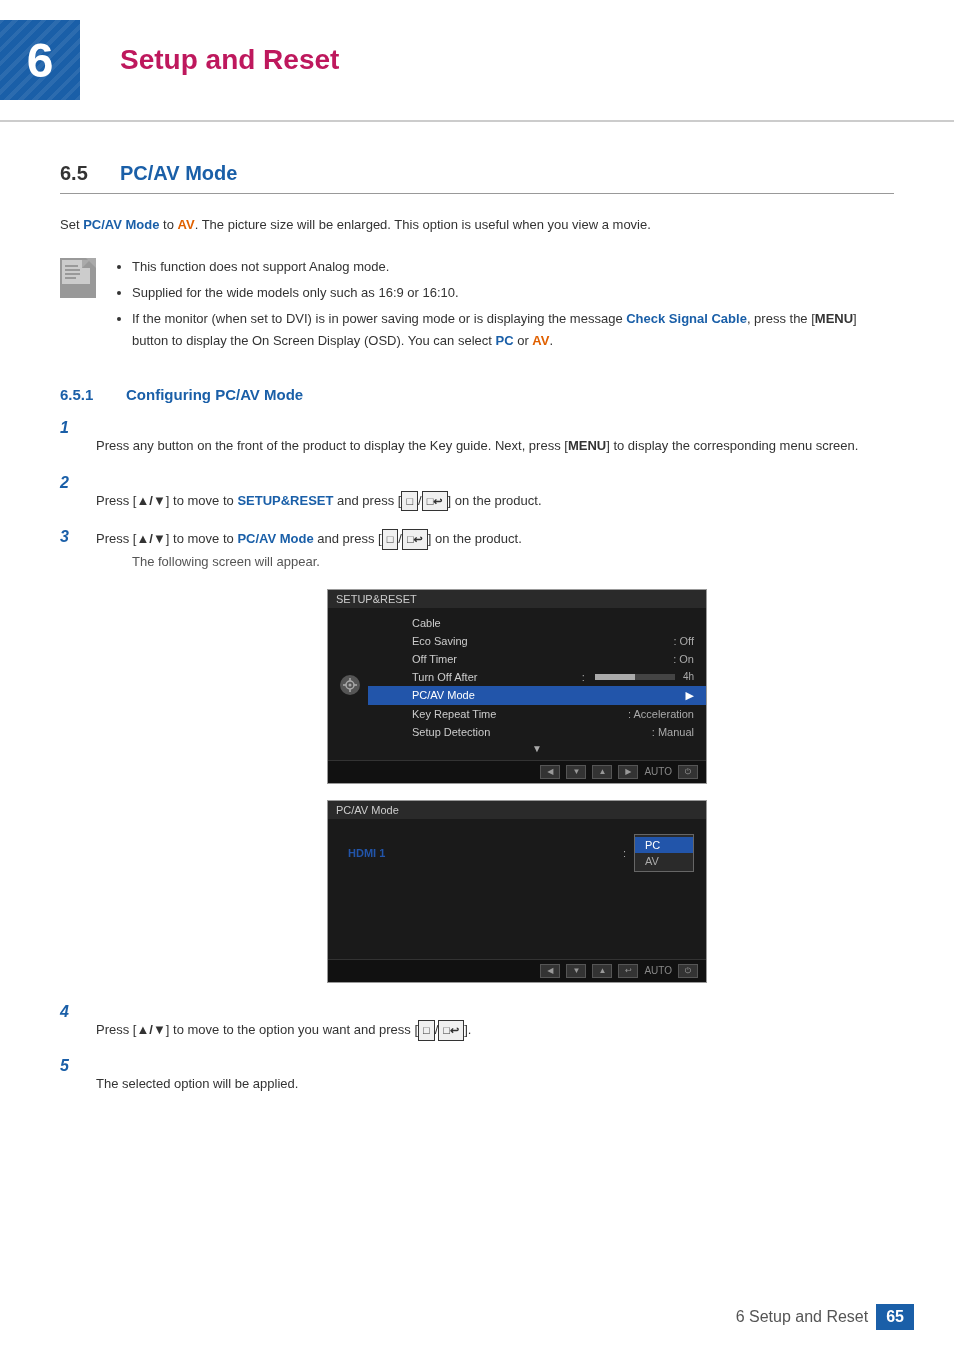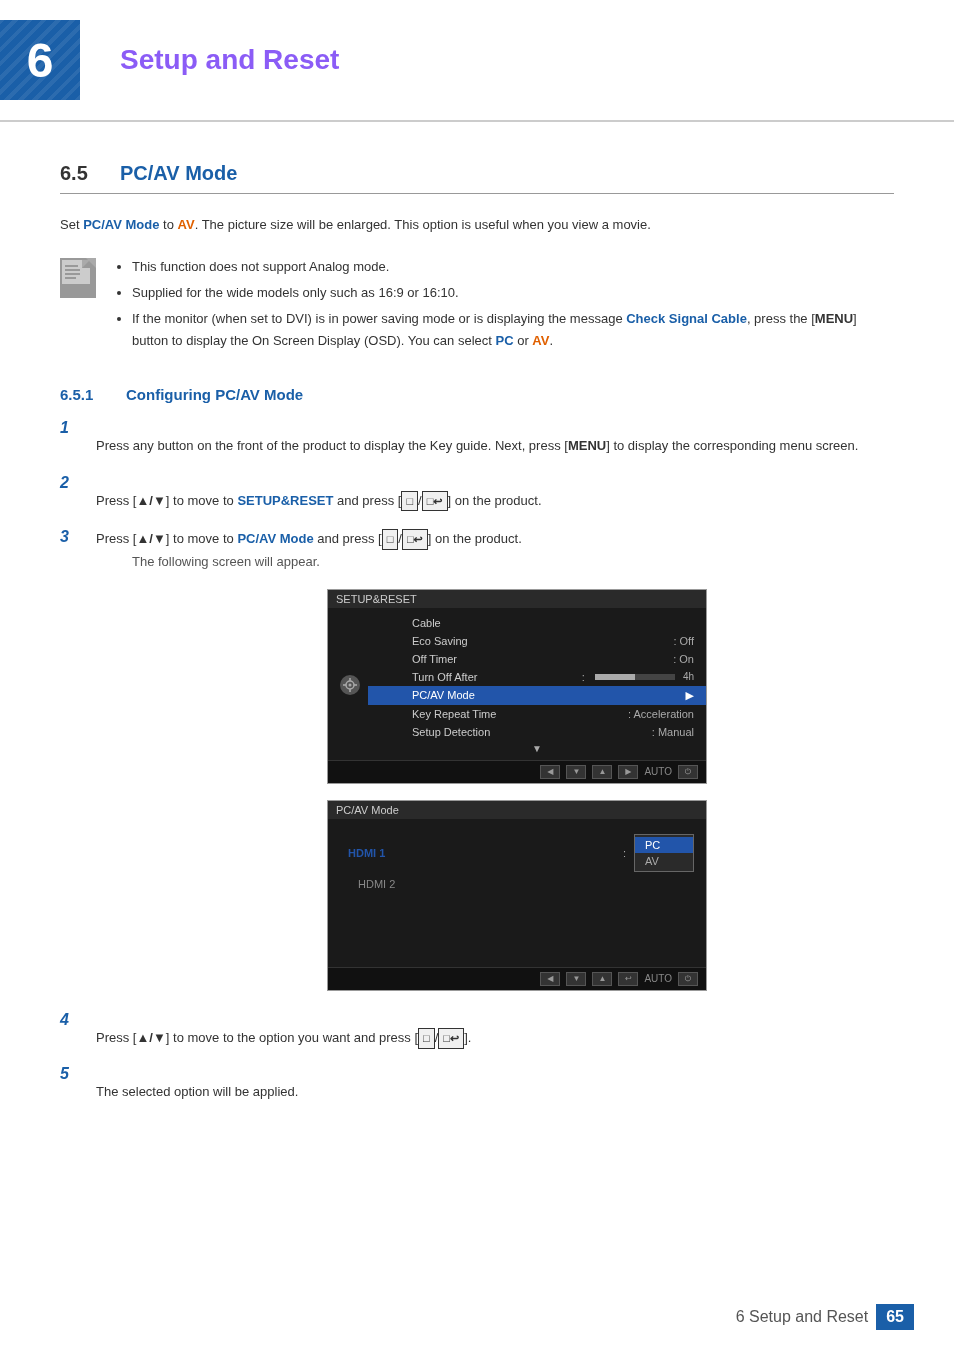--- a/index.html
+++ b/index.html
@@ -48,21 +48,21 @@
     .chapter-number {
       font-size: 48px;
       font-weight: bold;
       color: white;
       position: relative;
       z-index: 1;
     }
     .chapter-title {
       font-size: 28px;
       font-weight: bold;
-      color: #8b5cf6;
+      color: #be185d;
       padding-left: 20px;
     }
 
     
     .content {
       padding: 0 60px;
     }
 
     
     .section-heading {
@@ -494,24 +494,20 @@
         <div class="menu-item-row" style="padding-left:20px; margin-top:6px;">
           <span class="menu-item-label" style="color:#2255aa; font-weight:bold;">HDMI 1</span>
           <span class="menu-item-value" style="color:#aaa;">:</span>
 
           <div style="border:1px solid #666; background:#2a2a2a; margin-left:8px; padding:2px 0; min-width:60px;">
             <div style="padding:2px 10px; font-size:11px; background:#2255aa; color:#fff;">PC</div>
             <div style="padding:2px 10px; font-size:11px; color:#aaa;">AV</div>
           </div>
         </div>
 
-        <div class="menu-item-row" style="padding-left:30px;">
-          <span class="menu-item-label" style="color:#888;">HDMI 2</span>
-          <span class="menu-item-value"></span>
-        </div>
 
         <div style="height:70px;"></div>
 
       </div>
       <div class="screen-footer">
         <div class="footer-btn">◀</div>
         <div class="footer-btn">▼</div>
         <div class="footer-btn">▲</div>
         <div class="footer-btn">↩</div>
         <span class="footer-btn-label">AUTO</span>

